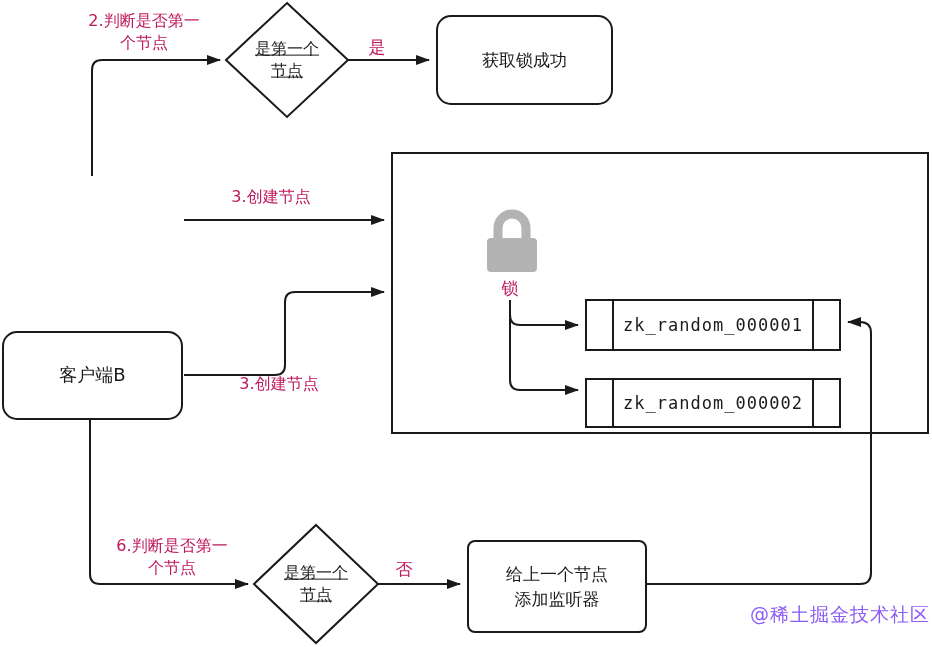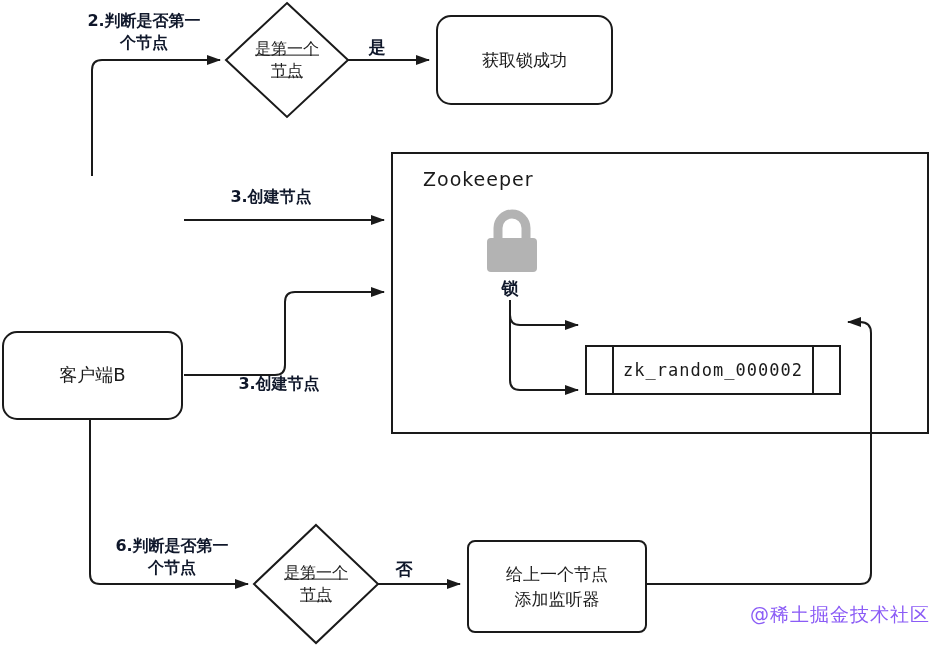--- a/index.html
+++ b/index.html
@@ -10,21 +10,21 @@
   #connector-layer{position:absolute;left:0;top:0;width:932px;height:647px;}
   .box{
     position:absolute;box-sizing:border-box;border:2px solid #1a1a1a;background:#fff;
     display:flex;align-items:center;justify-content:center;text-align:center;
     font-size:17px;line-height:1.45;white-space:pre-line;
   }
   .rounded{border-radius:15px;}
   .container-box{background:transparent;justify-content:flex-start;align-items:flex-start;}
   .label{
     position:absolute;transform:translate(-50%,-50%);text-align:center;
-    font-size:16px;line-height:1.35;white-space:pre-line;color:#0f172a;font-weight:bold;
+    font-size:16px;line-height:1.35;white-space:pre-line;color:#be185d;
   }
   .diamond-label{position:absolute;transform:translate(-50%,-50%);text-align:center;
     font-size:16px;line-height:1.4;white-space:pre-line;text-decoration:underline;}
   .zk-title{position:absolute;left:423px;top:168px;font-size:19px;letter-spacing:1px;}
   .node-box{
     position:absolute;box-sizing:border-box;border:2px solid #1a1a1a;background:#fff;
     display:flex;align-items:center;justify-content:center;
     font-family:"DejaVu Sans Mono","DejaVu Sans",monospace;font-size:17px;letter-spacing:1px;
   }
   .node-divider{position:absolute;top:0;bottom:0;width:0;border-left:2px solid #1a1a1a;}
@@ -84,30 +84,34 @@
 节点</div>
   <div class="diamond-label" style="left:316px;top:584px;">是第一个
 节点</div>
 
   <div class="box rounded" style="left:436px;top:15px;width:177px;height:90px;">获取锁成功</div>
 
 
   <div class="box rounded" style="left:2px;top:331px;width:181px;height:89px;font-size:18px;">客户端B</div>
 
   <div class="box container-box" style="left:391px;top:152px;width:538px;height:282px;"></div>
-  <div class="zk-title">Zookeeper</div>
 
   <svg id="lock-icon" width="54" height="66" viewBox="0 0 54 66" xmlns="http://www.w3.org/2000/svg">
     <path d="M 13 32 L 13 20 A 14 14 0 0 1 41 20 L 41 32" fill="none" stroke="#b3b3b3" stroke-width="9"></path>
     <rect x="2" y="30" width="50" height="34" rx="4" fill="#b3b3b3"></rect>
   </svg>
   <div class="label" style="left:510px;top:288px;font-size:17px;">锁</div>
 
+  <div class="node-box" style="left:585px;top:299px;width:256px;height:52px;">
+    <span class="node-divider left"></span>
+    <span>zk_random_000001</span>
+    <span class="node-divider right"></span>
+  </div>
 
-  <div class="node-box" style="left:585px;top:345px;width:256px;height:50px;">
+  <div class="node-box" style="left:585px;top:378px;width:256px;height:50px;">
     <span class="node-divider left"></span>
     <span>zk_random_000002</span>
     <span class="node-divider right"></span>
   </div>
 
   <div class="box rounded" style="left:467px;top:540px;width:180px;height:93px;border-radius:8px;">给上一个节点
 添加监听器</div>
 
   <div id="watermark">@稀土掘金技术社区</div>
 

